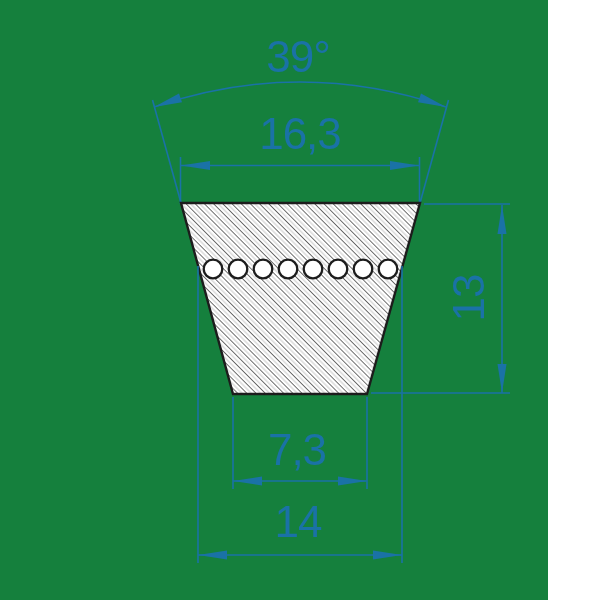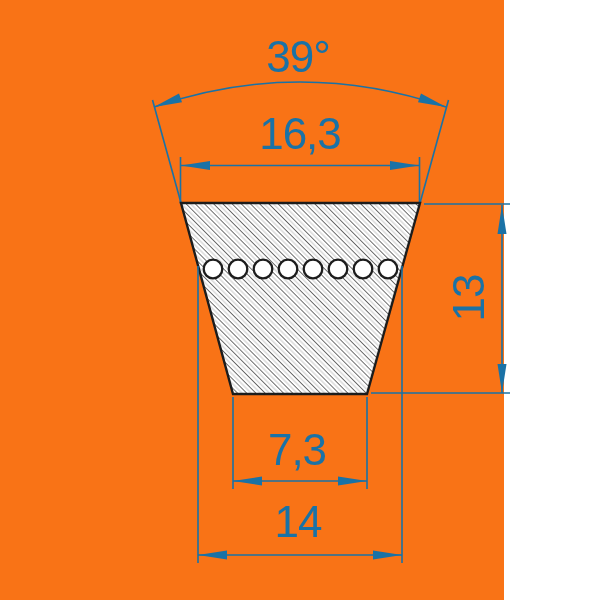--- a/index.html
+++ b/index.html
@@ -6,23 +6,23 @@
     margin: 0;
     padding: 0;
     width: 600px;
     height: 600px;
     background: #ffffff;
     font-family: "Liberation Sans", sans-serif;
     overflow: hidden;
   }
   .stage {
     position: relative;
-    width: 504px;
+    width: 548px;
     height: 600px;
-    background: #f97316;
+    background: #15803d;
   }
   svg { display: block; }
   .dim-line {
     stroke: var(--accent, #1a72a6);
     stroke-width: 1.6;
     fill: none;
   }
   .dim-arrow {
     fill: var(--accent, #1a72a6);
     stroke: none;

